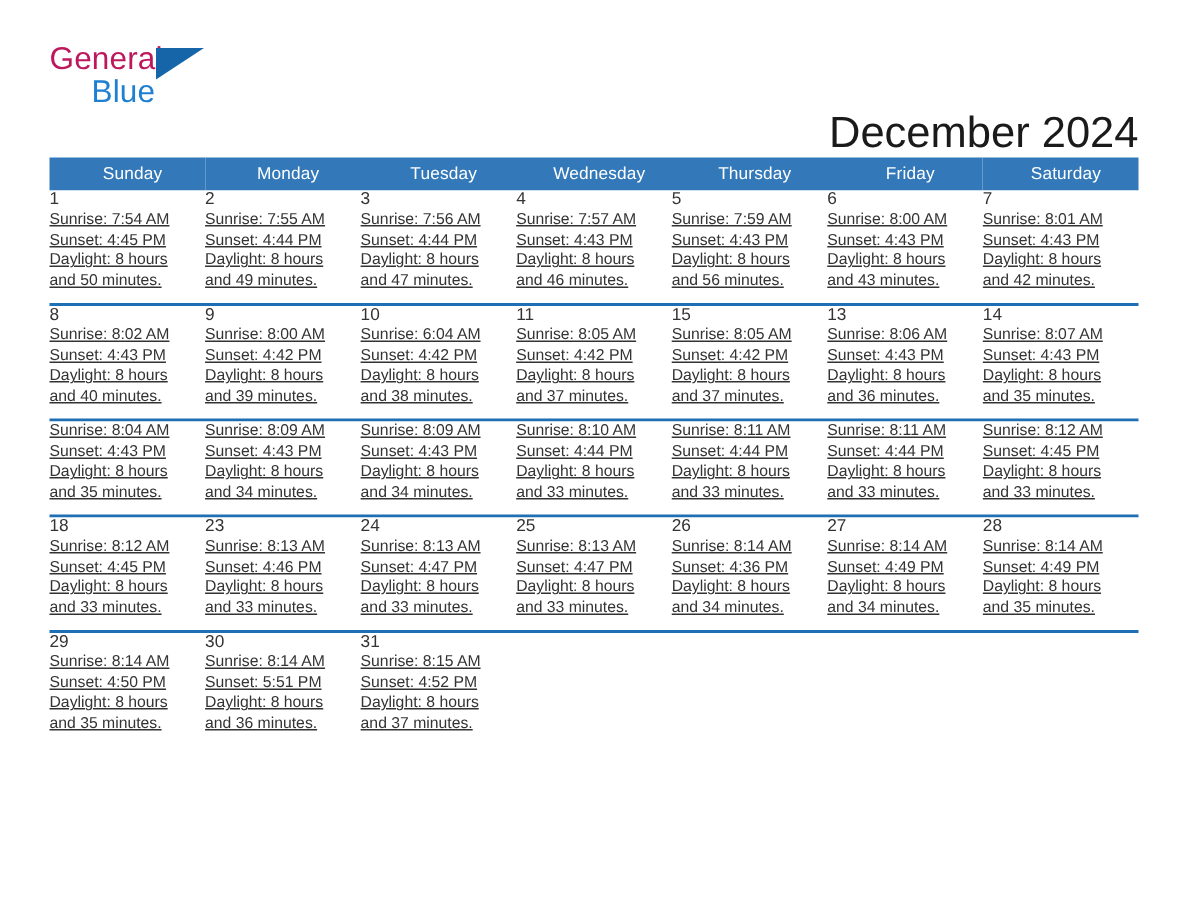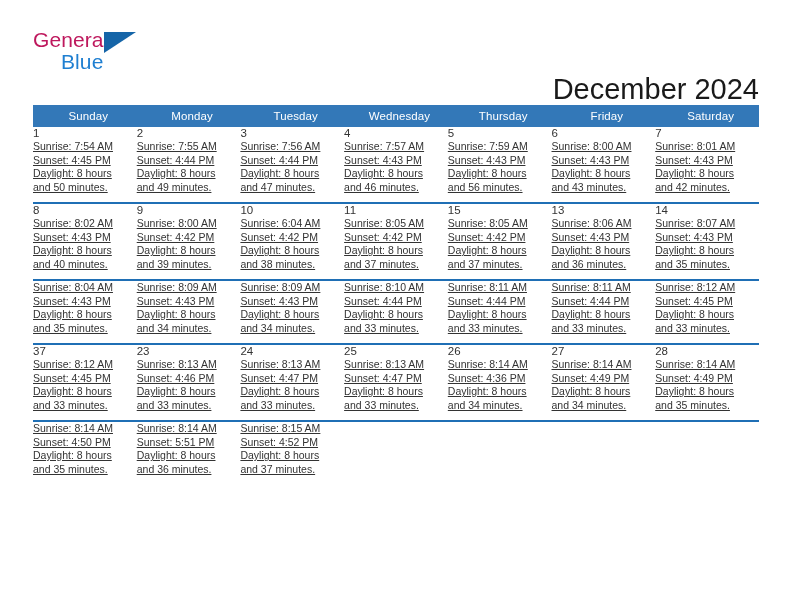--- a/index.html
+++ b/index.html
@@ -329,21 +329,21 @@
             <div>Sunrise: 8:12 AM</div>
             <div>Sunset: 4:45 PM</div>
             <div>Daylight: 8 hours</div>
             <div>and 33 minutes.</div>
           </td>
         </tr>
         <tr class="week-sep">
           <td colspan="7"></td>
         </tr>
         <tr>
-          <td class="daynum">37</td>
+          <td class="daynum">18</td>
           <td class="daynum">23</td>
           <td class="daynum">24</td>
           <td class="daynum">25</td>
           <td class="daynum">26</td>
           <td class="daynum">27</td>
           <td class="daynum">28</td>
         </tr>
         <tr>
           <td class="details">
             <div>Sunrise: 8:12 AM</div>
@@ -385,20 +385,29 @@
             <div>Sunrise: 8:14 AM</div>
             <div>Sunset: 4:49 PM</div>
             <div>Daylight: 8 hours</div>
             <div>and 35 minutes.</div>
           </td>
         </tr>
         <tr class="week-sep">
           <td colspan="7"></td>
         </tr>
         <tr>
+          <td class="daynum">29</td>
+          <td class="daynum">30</td>
+          <td class="daynum">31</td>
+          <td class="daynum empty-num"></td>
+          <td class="daynum empty-num"></td>
+          <td class="daynum empty-num"></td>
+          <td class="daynum empty-num"></td>
+        </tr>
+        <tr>
           <td class="details">
             <div>Sunrise: 8:14 AM</div>
             <div>Sunset: 4:50 PM</div>
             <div>Daylight: 8 hours</div>
             <div>and 35 minutes.</div>
           </td>
           <td class="details">
             <div>Sunrise: 8:14 AM</div>
             <div>Sunset: 5:51 PM</div>
             <div>Daylight: 8 hours</div>

